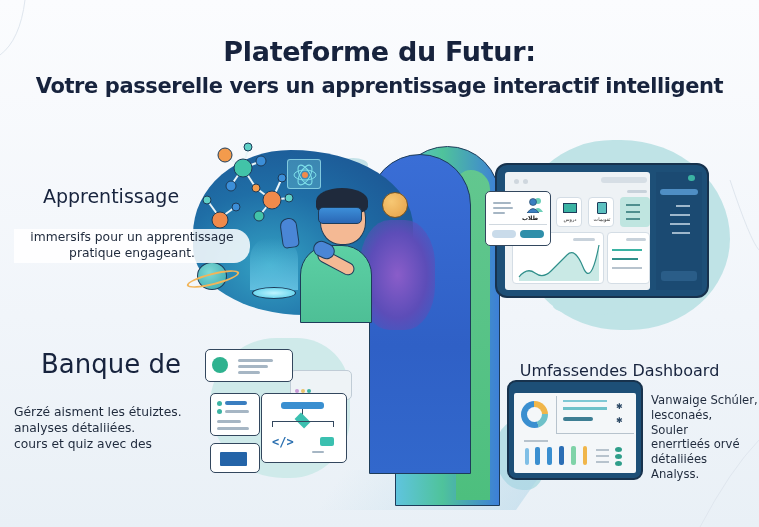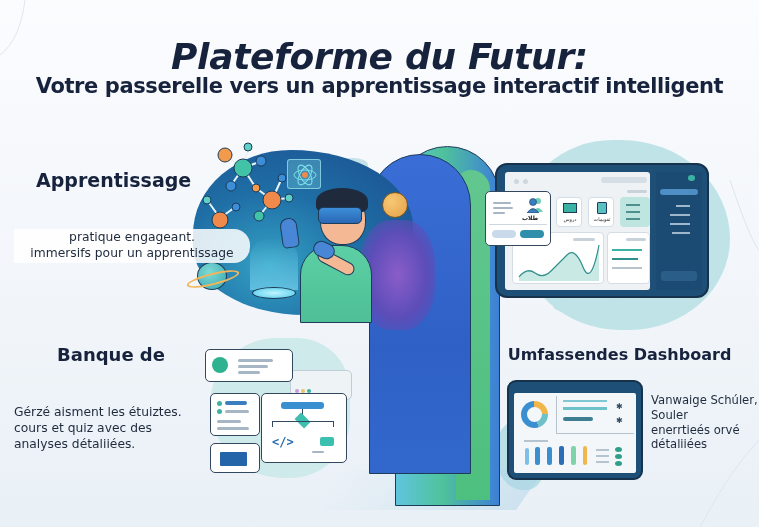--- a/index.html
+++ b/index.html
@@ -8,36 +8,36 @@
     font-family: "DejaVu Sans", "Liberation Sans", sans-serif;
     background: linear-gradient(180deg, #fbfcfe 0%, #f1f5fa 60%, #e9f0f6 100%);
     color: #14213a;
     position: relative;
   }
   .abs { position: absolute; }
 
   
   .title {
     left: 0; top: 36px; width: 759px; text-align: center;
-    font-size: 36px; font-weight: bold; color: #17233d; letter-spacing: -0.3px; font-style: italic;
+    font-size: 27px; font-weight: bold; color: #17233d; letter-spacing: -0.3px;
   }
   .subtitle {
     left: 0; top: 74px; width: 759px; text-align: center;
     font-size: 21px; font-weight: bold; color: #17233d; letter-spacing: -0.4px;
   }
 
   
-  .sec-head { font-weight: bold; color: #17233d; line-height: 1.15; }
+  .sec-head { font-weight: normal; color: #17233d; line-height: 1.15; margin-top: 16px; }
   .sec-body { color: #1f2a3c; line-height: 1.3; }
 
   .vr-head { left: 36px; top: 170px; width: 150px; text-align: center; font-size: 19px; }
   .vr-body { left: 14px; top: 229px; width: 236px; text-align: center; font-size: 12.3px;
              background: rgba(255,255,255,0.85); border-radius: 0 16px 16px 0; padding: 1px 4px; }
 
-  .bank-head { left: 36px; top: 345px; width: 150px; text-align: center; font-size: 18px; }
+  .bank-head { left: 36px; top: 334px; width: 150px; text-align: center; font-size: 26px; }
   .bank-body { left: 14px; top: 405px; width: 200px; font-size: 12.3px; }
 
   .dash-head { left: 480px; top: 346px; width: 279px; text-align: center; font-size: 16px; }
   .dash-body { left: 651px; top: 393px; width: 108px; font-size: 11.6px; line-height: 1.28; }
 
   
   .blob { border-radius: 50%; filter: blur(0.4px); }
 
   
   .portal-outer {
@@ -252,31 +252,31 @@
 <div class="abs glove-l"></div>
 <div class="abs glove-r"></div>
 
 <div class="abs saturn"></div>
 <div class="abs saturn-ring"></div>
 
 <div class="abs sec-head vr-head">
   <div>Apprentissage</div>
 </div>
 <div class="abs sec-body vr-body">
+  <div>immersifs pour un apprentissage</div>
   <div>pratique engageant.</div>
-  <div>immersifs pour un apprentissage</div>
 </div>
 
 <div class="abs sec-head bank-head">
   <div>Banque de</div>
 </div>
 <div class="abs sec-body bank-body">
   <div>Gérzé aisment les étuiztes.</div>
+  <div>analyses détaliiées.</div>
   <div>cours et quiz avec des</div>
-  <div>analyses détaliiées.</div>
 </div>
 
 <div class="abs card" style="left:290px;top:370px;width:62px;height:30px;border-color:#c0ccd6;background:#eef3f6;"></div>
 <div class="abs" style="left:295px;top:378px;">
   <span style="display:inline-block;width:4px;height:4px;border-radius:50%;background:#c89ad6;margin-right:2px;"></span><span style="display:inline-block;width:4px;height:4px;border-radius:50%;background:#e9c46a;margin-right:2px;"></span><span style="display:inline-block;width:4px;height:4px;border-radius:50%;background:#3bb3a3;"></span>
 </div>
 
 <div class="abs card" style="left:205px;top:349px;width:88px;height:33px;">
   <div class="abs" style="left:6px;top:7px;width:16px;height:16px;border-radius:50%;background:#2fb28f;"></div>
   <div class="abs line" style="left:32px;top:9px;width:35px;"></div>
@@ -396,22 +396,24 @@
 <div class="abs bar" style="left:583px;top:446px;width:4px;height:19px;background:#f0b64a;"></div>
 <div class="abs" style="left:596px;top:449px;width:13px;height:2px;background:#b7c3cd;"></div>
 <div class="abs" style="left:596px;top:455px;width:13px;height:2px;background:#b7c3cd;"></div>
 <div class="abs" style="left:596px;top:461px;width:13px;height:2px;background:#b7c3cd;"></div>
 <div class="abs" style="left:615px;top:447px;width:7px;height:5px;border-radius:50%;background:#2f9e8a;"></div>
 <div class="abs" style="left:615px;top:454px;width:7px;height:5px;border-radius:50%;background:#2f9e8a;"></div>
 <div class="abs" style="left:615px;top:461px;width:7px;height:5px;border-radius:50%;background:#2f9e8a;"></div>
 
 <div class="abs sec-body dash-body">
   <div>Vanwaige Schúler,</div>
+  <div>lesconaés,</div>
   <div>Souler</div>
   <div>enerrtieés orvé</div>
   <div>détaliiées</div>
+  <div>Analyss.</div>
 </div>
 
 <svg class="abs" style="left:0;top:0;" width="759" height="527">
   <path d="M0 55 Q20 40 25 0" fill="none" stroke="#dfe6ee" stroke-width="1"></path>
   <path d="M700 527 Q730 470 759 440" fill="none" stroke="#dfe6ee" stroke-width="1"></path>
   <path d="M730 180 Q750 240 759 250" fill="none" stroke="#dfe6ee" stroke-width="1"></path>
 </svg>
 
 </body></html>

